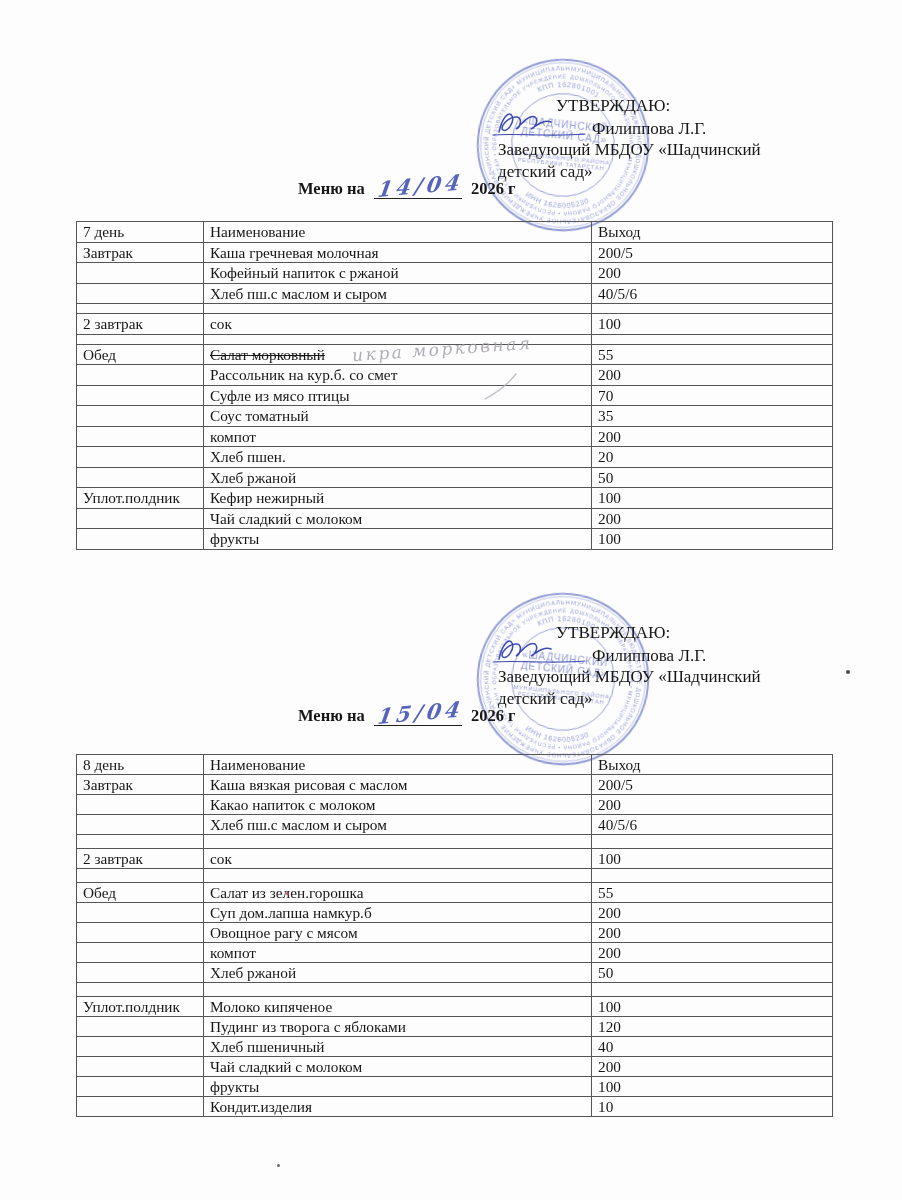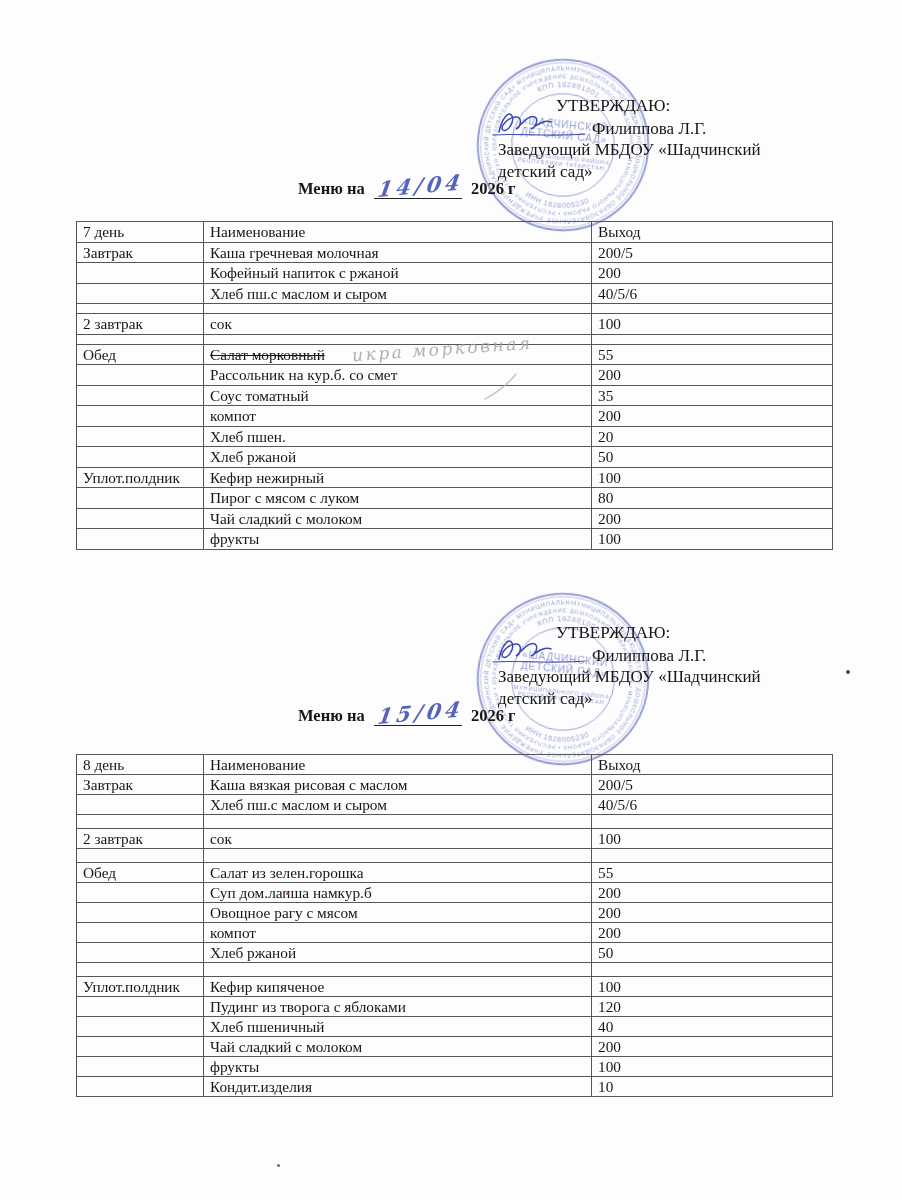--- a/index.html
+++ b/index.html
@@ -143,20 +143,25 @@
             <td class="rel"><span class="strike">Салат морковный</span><span class="pencil">икра морковная</span></td>
             <td>55</td>
           </tr>
           <tr>
             <td></td>
             <td>Рассольник на кур.б. со смет</td>
             <td>200</td>
           </tr>
           <tr>
             <td></td>
+            <td>Суфле из мясо птицы</td>
+            <td>70</td>
+          </tr>
+          <tr>
+            <td></td>
             <td>Соус томатный</td>
             <td>35</td>
           </tr>
           <tr>
             <td></td>
             <td>компот</td>
             <td>200</td>
           </tr>
           <tr>
             <td></td>
@@ -165,25 +170,20 @@
           </tr>
           <tr>
             <td></td>
             <td>Хлеб ржаной</td>
             <td>50</td>
           </tr>
           <tr>
             <td>Уплот.полдник</td>
             <td>Кефир нежирный</td>
             <td>100</td>
-          </tr>
-          <tr>
-            <td></td>
-            <td>Пирог с мясом с луком</td>
-            <td>80</td>
           </tr>
           <tr>
             <td></td>
             <td>Чай сладкий с молоком</td>
             <td>200</td>
           </tr>
           <tr>
             <td></td>
             <td>фрукты</td>
             <td>100</td>
@@ -243,20 +243,25 @@
         </tr>
       </thead>
       <tbody>
           <tr>
             <td>Завтрак</td>
             <td>Каша вязкая рисовая с маслом</td>
             <td>200/5</td>
           </tr>
           <tr>
             <td></td>
+            <td>Какао напиток с молоком</td>
+            <td>200</td>
+          </tr>
+          <tr>
+            <td></td>
             <td>Хлеб пш.с маслом и сыром</td>
             <td>40/5/6</td>
           </tr>
           <tr class="spacer">
             <td></td>
             <td></td>
             <td></td>
           </tr>
           <tr>
             <td>2 завтрак</td>
@@ -293,21 +298,21 @@
             <td>Хлеб ржаной</td>
             <td>50</td>
           </tr>
           <tr class="spacer">
             <td></td>
             <td></td>
             <td></td>
           </tr>
           <tr>
             <td>Уплот.полдник</td>
-            <td>Кефир кипяченое</td>
+            <td>Молоко кипяченое</td>
             <td>100</td>
           </tr>
           <tr>
             <td></td>
             <td>Пудинг из творога с яблоками</td>
             <td>120</td>
           </tr>
           <tr>
             <td></td>
             <td>Хлеб пшеничный</td>

